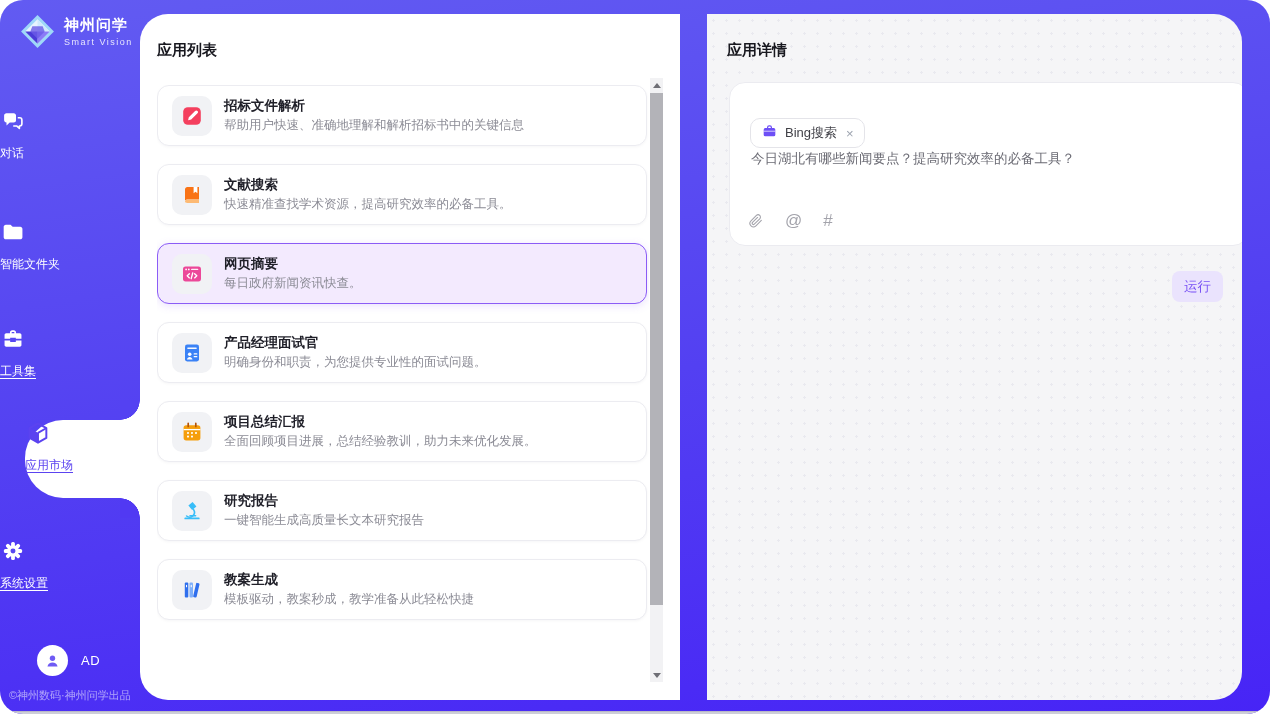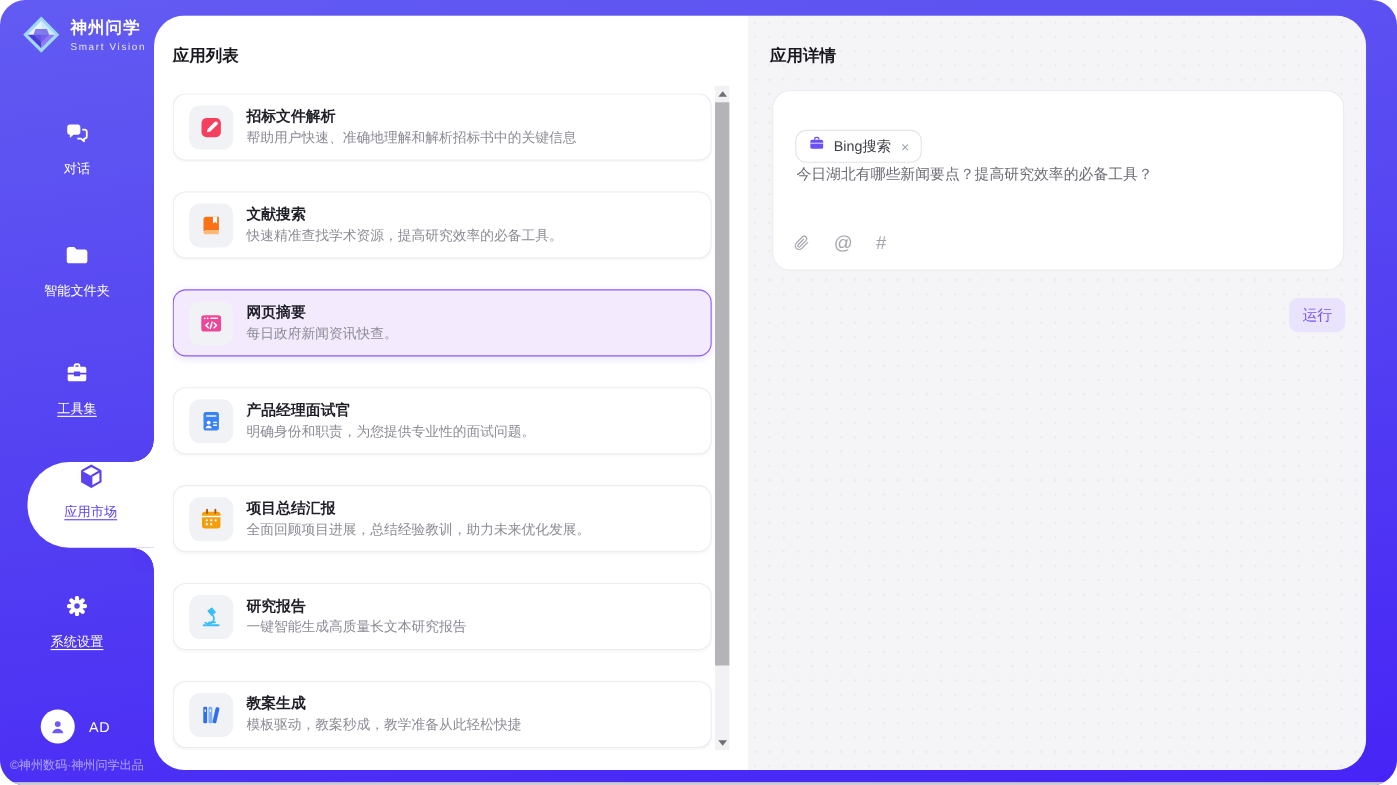--- a/index.html
+++ b/index.html
@@ -7,21 +7,21 @@
   .screen { position:relative; width:1270px; height:714px; overflow:hidden;
             background:linear-gradient(172deg,#625bf2 0%,#5340f2 52%,#4724f6 100%);border-radius:23px; }
 
   
   .sidebar { position:absolute; left:0; top:0; width:140px; height:714px; }
   .brand { position:absolute; left:19px; top:13px; display:flex; align-items:center; gap:8px; }
   .brand-logo { width:37px; height:37px; display:block; }
   .brand-name { color:#fff; font-size:15px; font-weight:bold; letter-spacing:1px; }
   .brand-tagline { color:rgba(255,255,255,.85); font-size:9px; letter-spacing:1.5px; margin-top:2px; }
 
-  .side-item { position:absolute; left:0; width:140px; text-align:center; cursor:pointer;font-family:Liberation Mono, monospace; }
+  .side-item { position:absolute; left:0; width:140px; cursor:pointer;font-family:Liberation Mono, monospace; }
   .side-item .s-icon { display:inline-block; width:26px; height:26px; }
   .side-item .s-icon svg { width:26px; height:26px; display:block; }
   .side-item .s-label { display:block; margin-top:6px; font-size:12px; color:#fff; }
   .side-item .s-label.underline { text-decoration:underline; text-underline-offset:3px; }
 
   .side-item.active { left:25px; width:115px; height:78px; background:#fff;
                       border-radius:38px 0 0 38px; }
   .side-item.active .s-label { color:#5b43f0; }
   .side-item.active::before { content:""; position:absolute; right:0; top:-20px; width:20px; height:20px;
       background:radial-gradient(circle at 0 0,#5441f2 19.5px,#fff 20px); }
@@ -29,30 +29,30 @@
       background:radial-gradient(circle at 0 100%,#5139f3 19.5px,#fff 20px); }
 
   .user-row { position:absolute; left:37px; top:645px; display:flex; align-items:center; gap:13px; cursor:pointer; }
   .avatar { width:31px; height:31px; border-radius:50%; background:#fff; display:flex; align-items:center; justify-content:center; }
   .avatar svg { width:19px; height:19px; }
   .user-name { color:#fff; font-size:13px; letter-spacing:.5px; }
   .copyright { position:absolute; left:9px; bottom:11px; color:rgba(255,255,255,.55); font-size:11px; }
 
   
   .content { position:absolute; left:140px; top:14px; width:1102px; height:686px;
-             border-radius:28px; overflow:hidden; display:flex; }
+             border-radius:28px; overflow:hidden; display:flex;gap:27px; }
 
   
   .left-panel { position:relative; width:540px; background:#fff; flex:none; }
   .panel-title { position:absolute; left:17px; top:27px; font-size:15px; font-weight:bold; color:#18181f; }
   .left-panel .panel-title { left:17px; }
   .apps-viewport { position:absolute; left:17px; top:71px; width:492px; height:597px; overflow:hidden; }
 
   .app-card { position:relative; width:490px; height:61px; background:#fff; border:1px solid #ececf1;
-              border-radius:12px; margin-bottom:28px; box-shadow:0 1px 3px rgba(20,20,40,.04); cursor:pointer; }
+              border-radius:12px; margin-bottom:18px; box-shadow:0 1px 3px rgba(20,20,40,.04); cursor:pointer; }
   .app-card.selected { background:#f3eafe; border:1.5px solid #8b5cf6; box-shadow:0 2px 8px rgba(139,92,246,.18); }
   .app-tile { position:absolute; left:14px; top:10px; width:40px; height:40px; border-radius:10px;
               background:#f1f2f5; display:flex; align-items:center; justify-content:center; }
   .app-tile svg { width:24px; height:24px; display:block; }
   .app-title { position:absolute; left:66px; top:11px; font-size:13.5px; font-weight:bold; color:#1f1f28; }
   .app-desc { position:absolute; left:66px; top:31px; font-size:12.5px; color:#8b8b95; white-space:nowrap; }
 
   
   .scrollbar { position:absolute; right:17px; top:64px; bottom:18px; width:13px; background:#f2f2f4; }
   .sb-arrow { position:absolute; left:0; width:13px; height:14px; display:flex; align-items:center; justify-content:center; cursor:pointer; }

